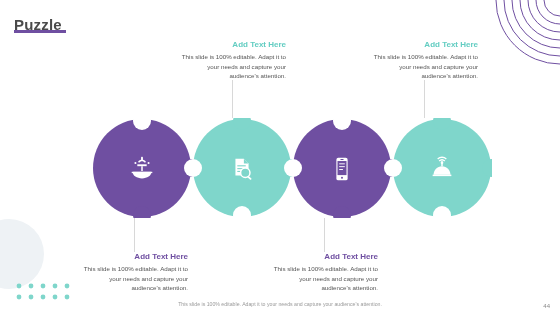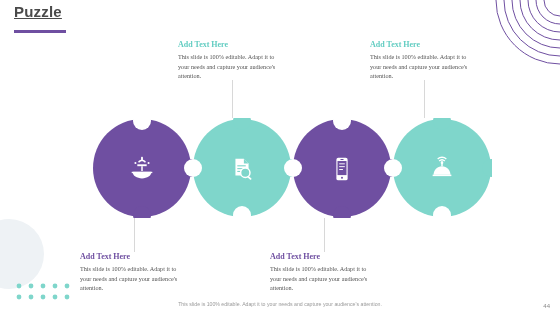--- a/index.html
+++ b/index.html
@@ -20,21 +20,21 @@
   .blob{
     position:absolute;left:-26px;bottom:26px;
     width:70px;height:70px;border-radius:50%;
     background:#eef2f5;
   }
   .dots{position:absolute;left:16px;bottom:14px;}
   .dots svg{display:block;}
 
   
   .title{
-    position:absolute;left:14px;top:3px;
+    position:absolute;left:14px;top:16px;
     font-size:15px;font-weight:bold;color:#4a4a4a;
     letter-spacing:.2px;
     text-decoration:underline;
   }
   .title-rule{
     position:absolute;left:14px;top:30px;width:52px;height:3px;background:#6f4fa1;
   }
 
   
   .puzzle{position:absolute;left:92px;top:118px;width:400px;height:100px;}
@@ -45,21 +45,21 @@
     position:absolute;width:32px;height:32px;
     display:flex;align-items:center;justify-content:center;
   }
   .icon svg{display:block;}
   .ic1{left:126px;top:153px;}
   .ic2{left:226px;top:153px;}
   .ic3{left:326px;top:153px;}
   .ic4{left:426px;top:153px;}
 
   
-  .tblock{position:absolute;width:108px;text-align:left;font-family:Liberation Serif, serif;}
+  .tblock{position:absolute;width:108px;text-align:right;}
   .tblock .head{
     font-size:8px;font-weight:bold;margin-bottom:3px;
   }
   .tblock .body{
     font-size:6.2px;color:#555;line-height:1.55;
   }
   .t-top1{left:178px;top:40px;}
   .t-top2{left:370px;top:40px;}
   .t-bot1{left:80px;top:252px;}
   .t-bot2{left:270px;top:252px;}

